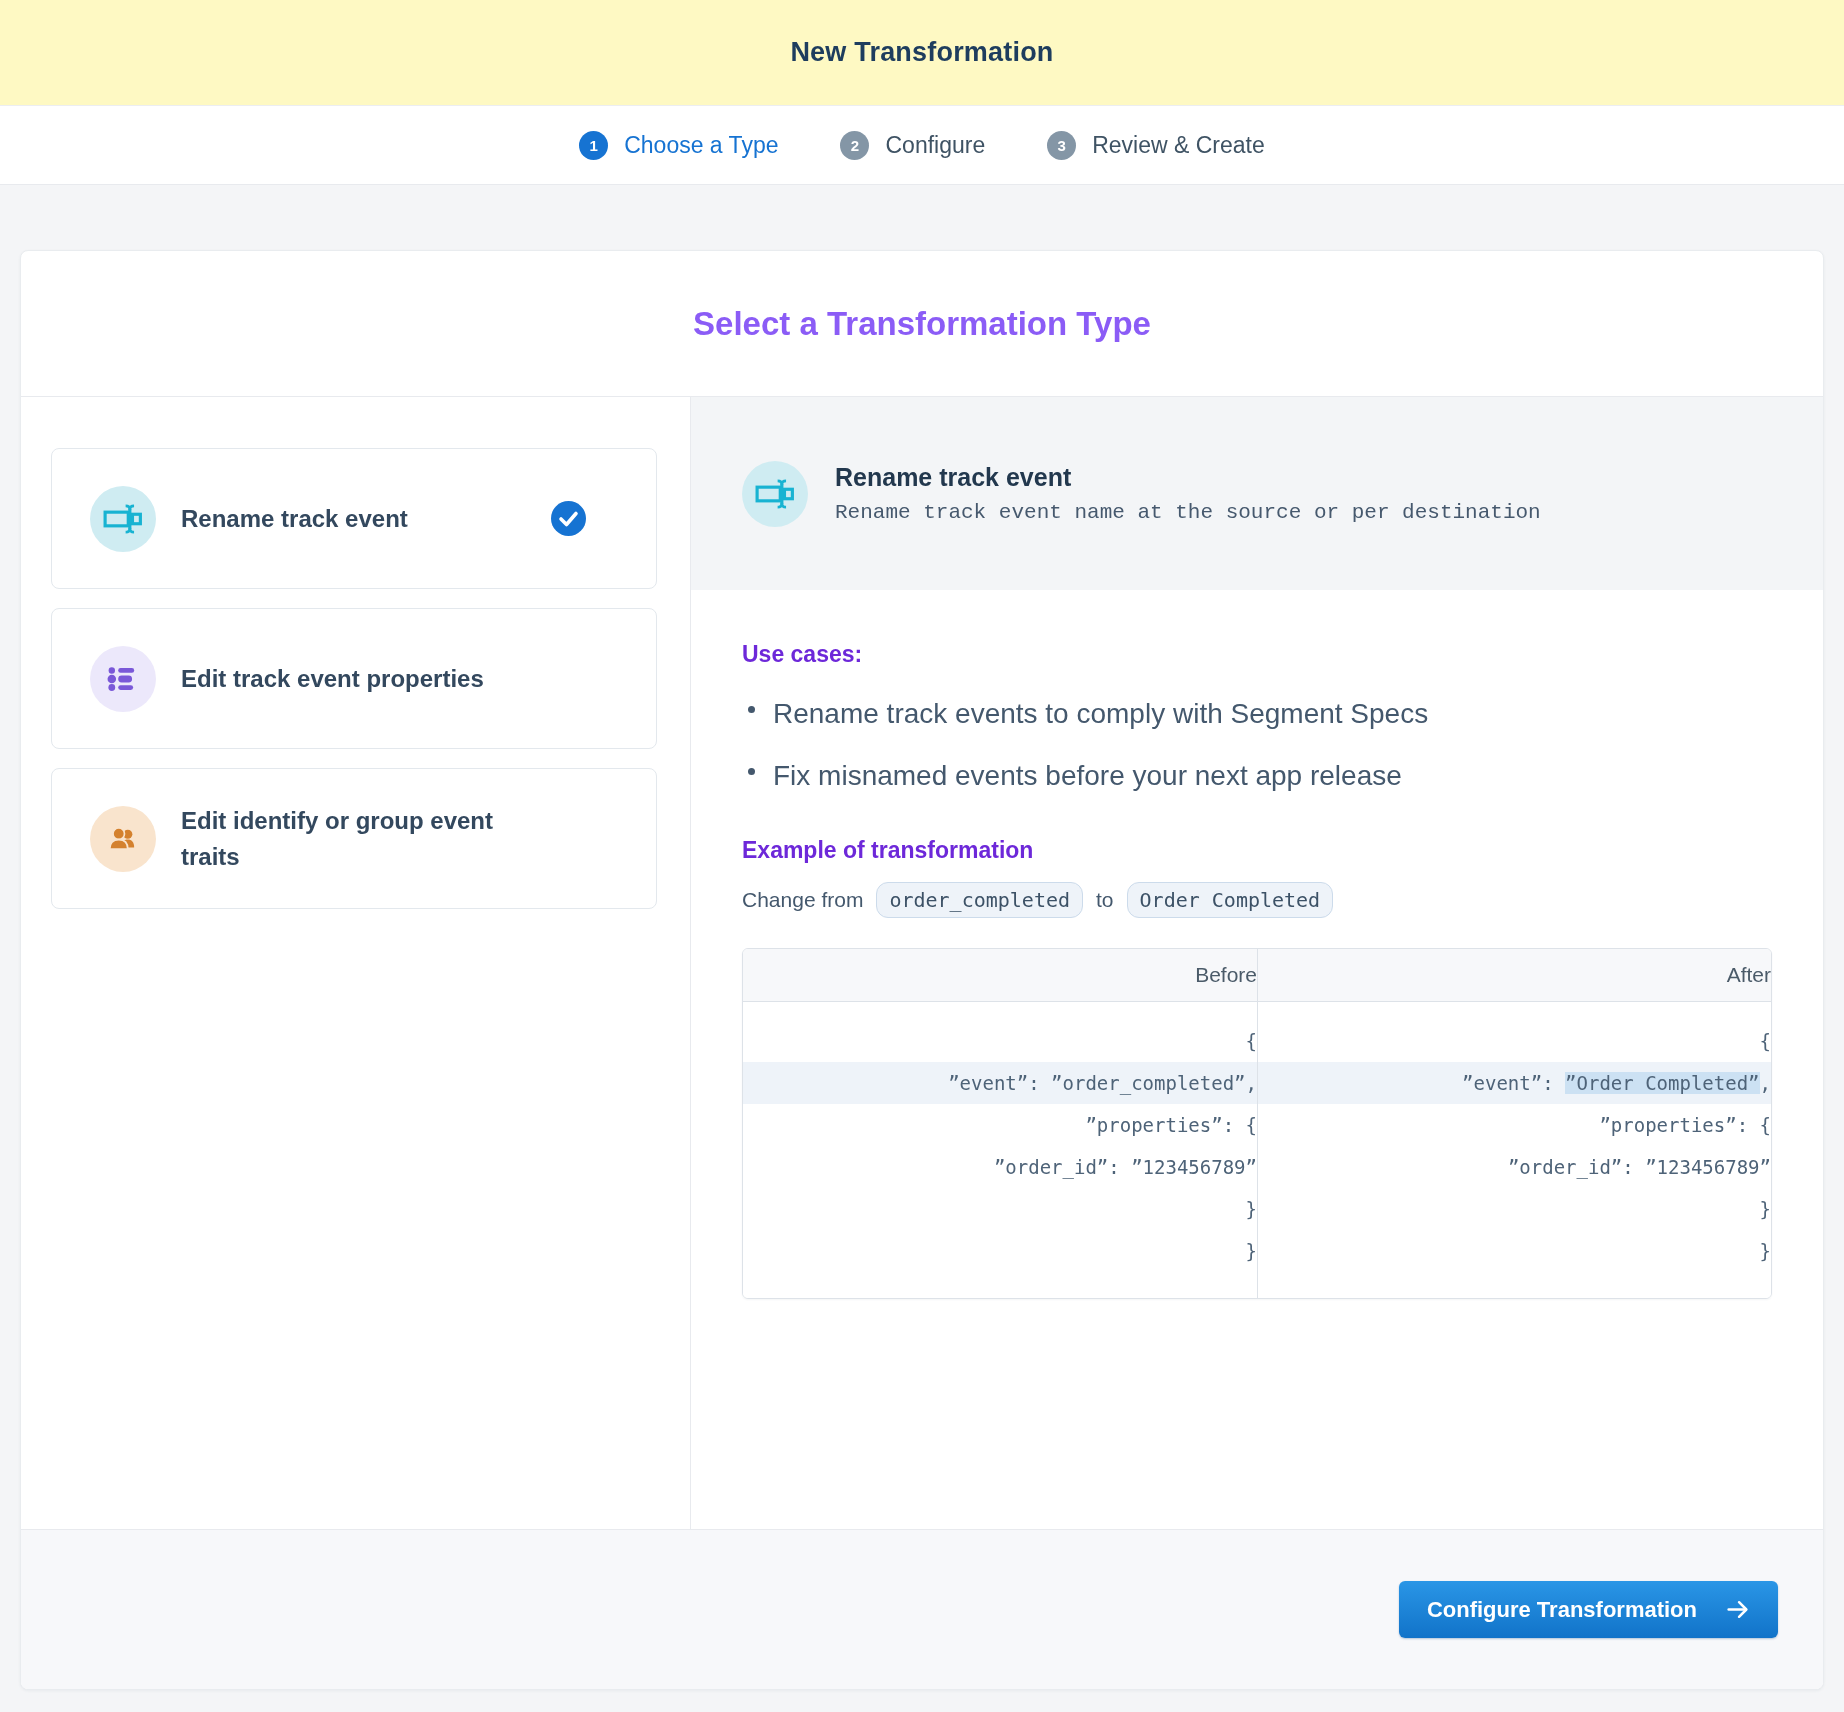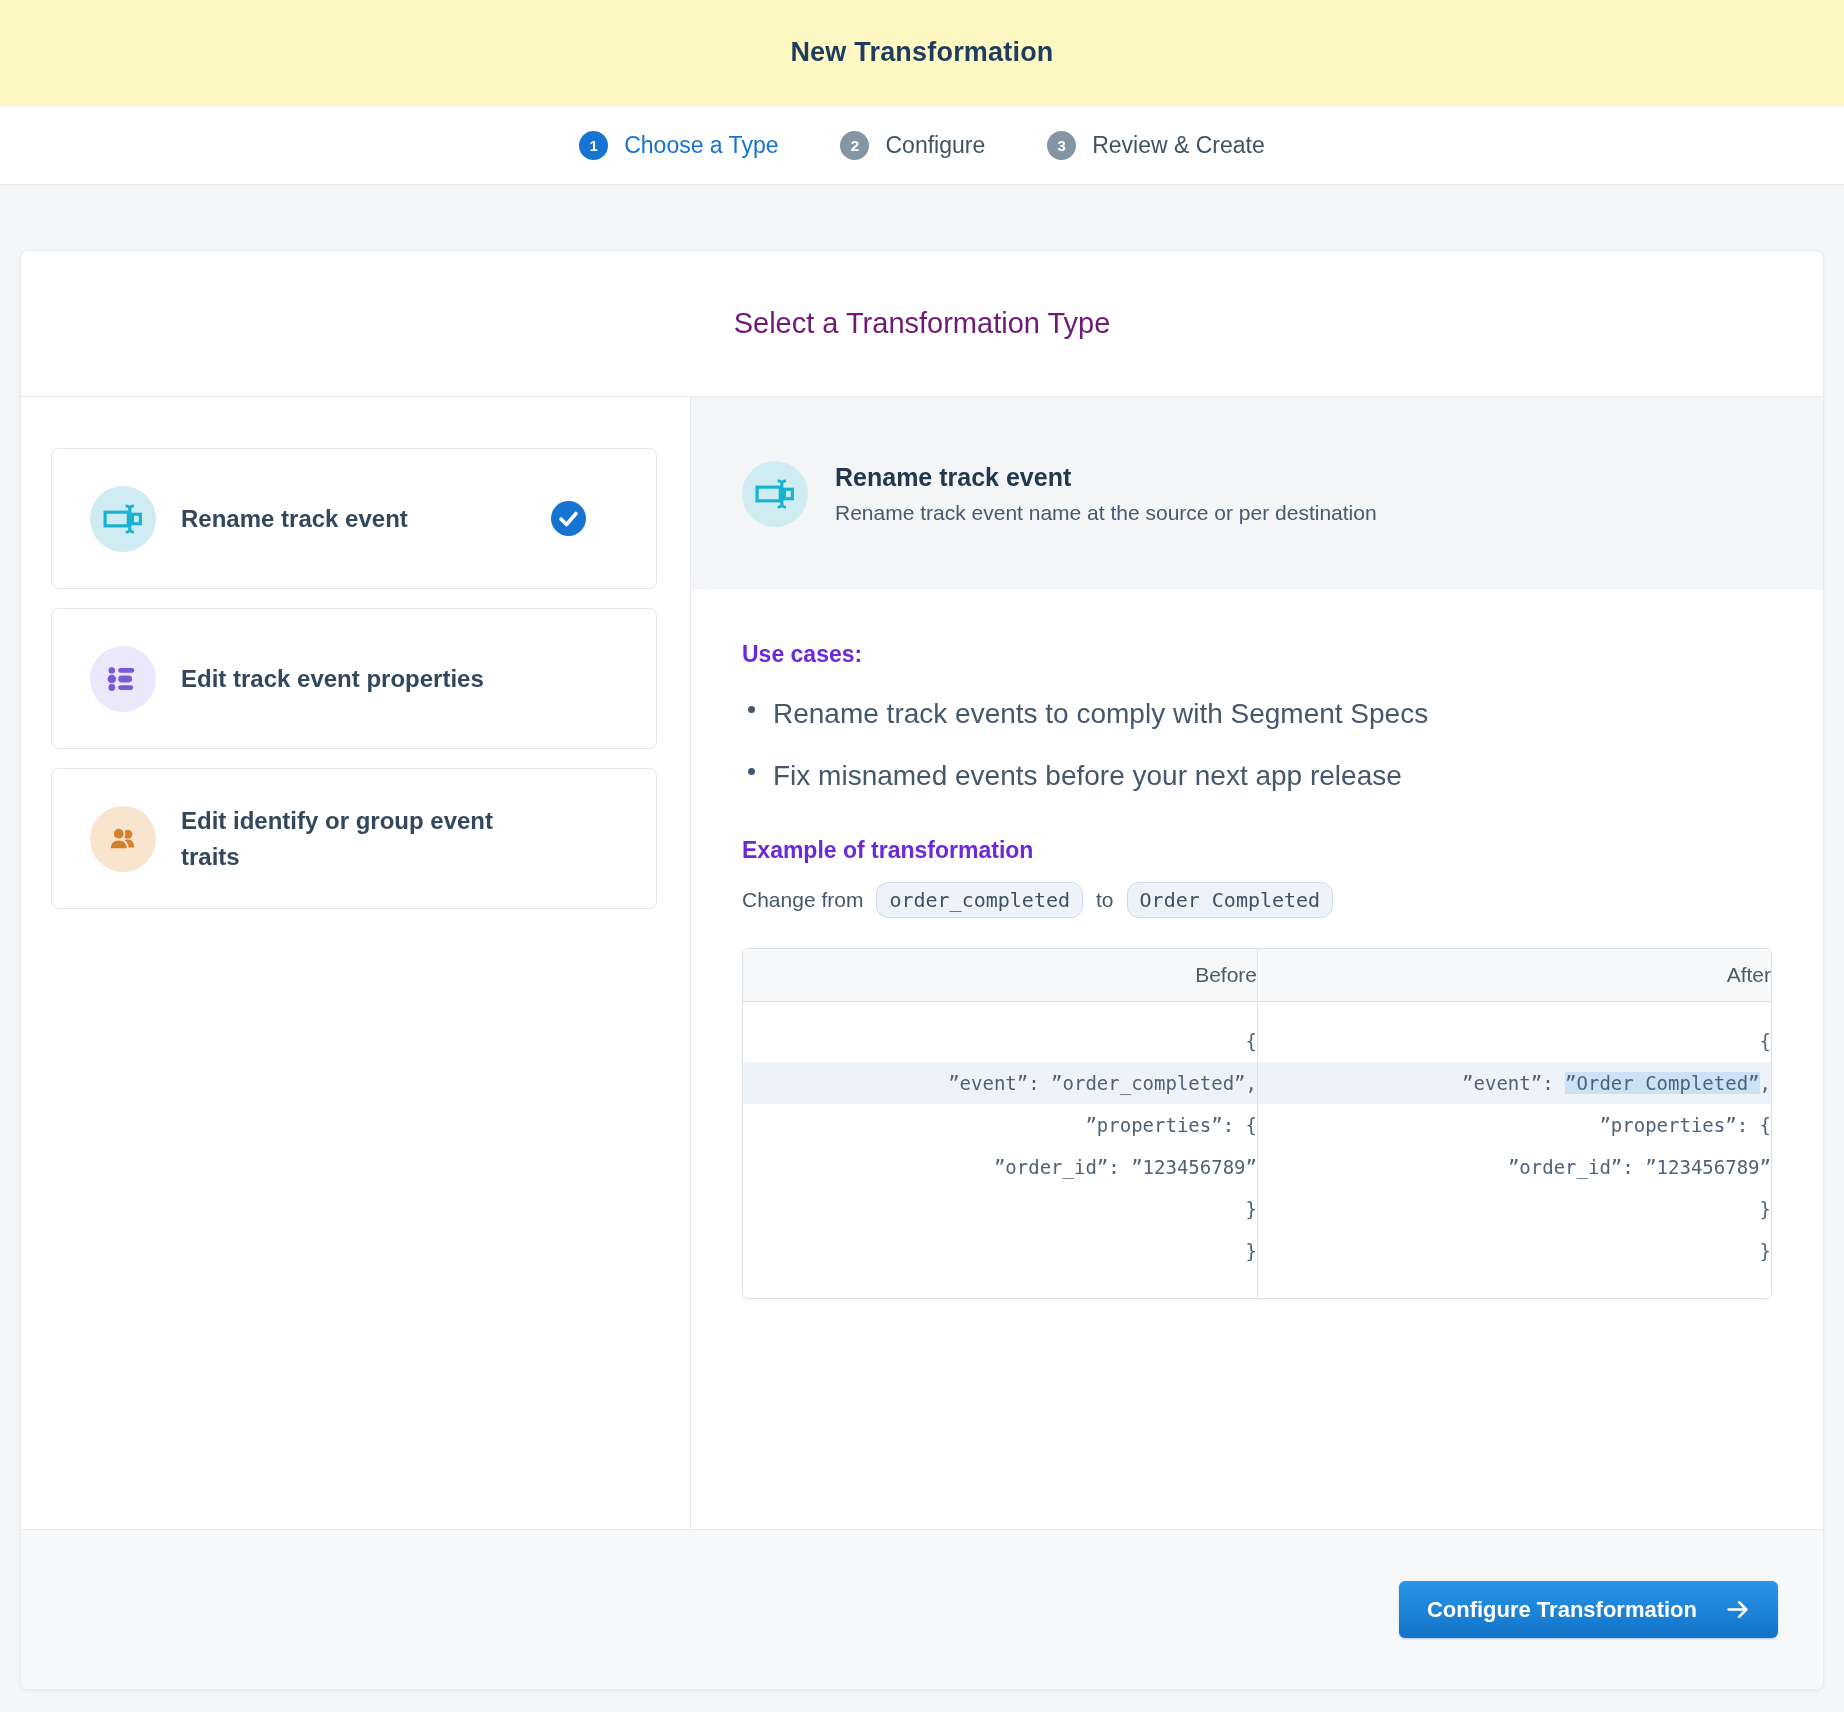--- a/index.html
+++ b/index.html
@@ -37,21 +37,21 @@
   .main-card {
     margin:65px 20px 0 20px; height:1440px;
     background:#ffffff; border:1px solid #e9ecef; border-radius:8px;
     box-shadow:0 1px 3px rgba(40,60,80,.06);
     display:flex; flex-direction:column; overflow:hidden;
   }
   .card-title-block {
     height:146px; display:flex; align-items:center; justify-content:center;
     border-bottom:1px solid #e8eaee; flex:0 0 auto;
   }
-  .card-title { font-size:29px; font-weight:400; color:#701a75; }
+  .card-title { font-size:33px; font-weight:700; color:#8b5cf6; }
 
   .card-content { display:flex; flex:1 1 auto; min-height:0; }
 
   
   .left-col {
     width:670px; flex:0 0 auto; border-right:1px solid #e8eaee;
     padding:51px 33px 0 30px;
   }
   .option-card {
     height:141px; border:1px solid #e3e8ed; border-radius:8px; background:#ffffff;
@@ -72,21 +72,21 @@
   .check-wrap { width:35px; height:35px; flex:0 0 auto; }
 
   
   .right-col { flex:1 1 auto; display:flex; flex-direction:column; min-width:0; }
   .detail-header {
     height:193px; flex:0 0 auto; background:#f3f5f7;
     display:flex; align-items:center; padding-left:51px;
   }
   .detail-header-text { margin-left:27px; }
   .detail-title { font-size:25px; font-weight:700; color:#22384e; margin-bottom:9px; }
-  .detail-subtitle { font-size:21px; color:#46596e; }
+  .detail-subtitle { font-size:21px; color:#46596e;font-family:Liberation Mono, monospace; }
 
   .detail-body { padding:51px 51px 0 51px; }
   .section-heading { font-size:23px; font-weight:700; color:#6d28d9; }
   .use-case-list { list-style:none; margin-top:30px; }
   .use-case-list li {
     font-size:28px; color:#44586d; margin-bottom:30px;
     padding-left:31px; position:relative;
   }
   .use-case-list li::before {
     content:""; position:absolute; left:6px; top:8px;

